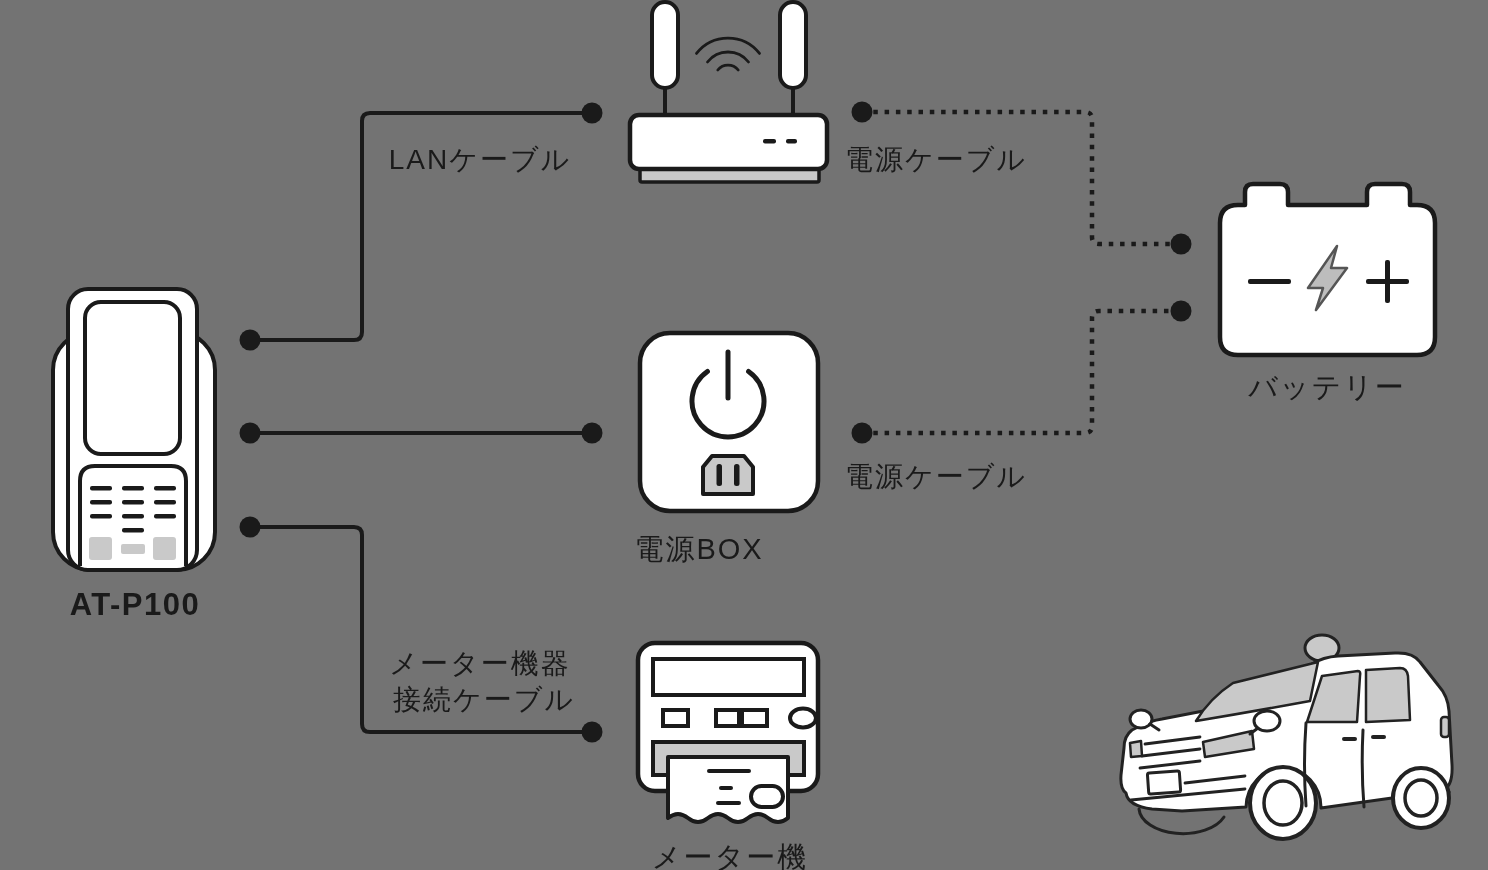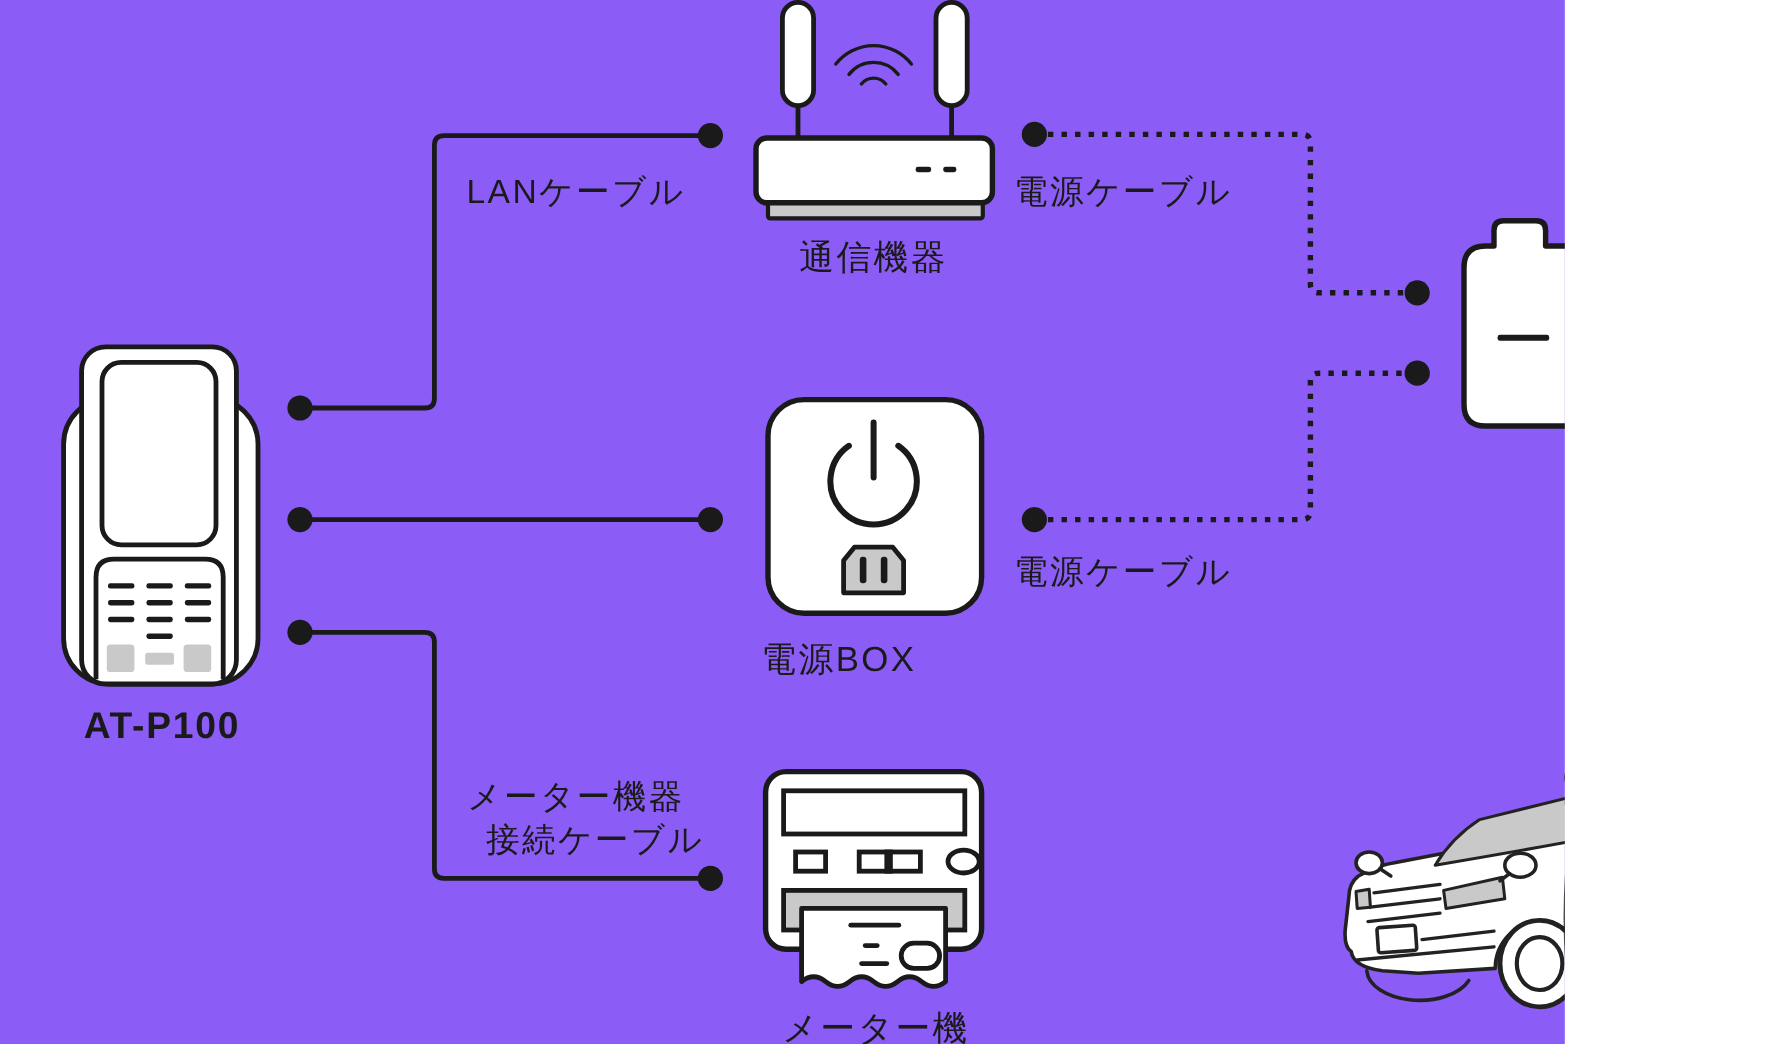--- a/index.html
+++ b/index.html
@@ -1,19 +1,19 @@
 <!DOCTYPE html>
 <html><head>
 <meta charset="utf-8">
 <style>
   html,body{margin:0;padding:0;background:#ffffff;}
   #stage{
     position:relative;
-    width:1304px;height:870px;
-    background:#8b5cf6;
+    width:1488px;height:870px;
+    background:#737373;
     overflow:hidden;
     font-family:"Liberation Sans","DejaVu Sans",sans-serif;
     color:#1a1a1a;
   }
   #diagram-svg{position:absolute;left:0;top:0;}
   .lbl{
     position:absolute;
     font-size:28px;
     font-weight:500;
     letter-spacing:2px;
@@ -200,28 +200,28 @@
       <rect x="1342" y="737" width="15" height="4" rx="2"></rect>
       <rect x="1371" y="735" width="15" height="4" rx="2"></rect>
     </g>
   </g>
 </svg>
 
   <div class="lbl" style="left:330px;top:141px;width:300px;">LANケーブル</div>
 
 
   <div class="lbl" style="left:330px;top:645px;width:300px;font-family:Liberation Serif, serif;">メーター機器</div>
-  <div class="lbl" style="left:346px;top:681px;width:300px;">接続ケーブル</div>
+  <div class="lbl" style="left:334px;top:681px;width:300px;">接続ケーブル</div>
 
   <div class="lbl" style="left:786px;top:141px;width:300px;">電源ケーブル</div>
 
   <div class="lbl" style="left:786px;top:458px;width:300px;">電源ケーブル</div>
 
-  <div class="lbl device" style="left:578px;top:195px;width:300px;">通信機器</div>
 
   <div class="lbl device" style="left:549px;top:530px;width:300px;">電源BOX</div>
 
   <div class="lbl device" style="left:580px;top:838px;width:300px;">メーター機</div>
 
+  <div class="lbl device" style="left:1177px;top:368px;width:300px;">バッテリー</div>
 
   <div class="lbl model" style="left:-15px;top:587px;width:300px;">AT-P100</div>
 
 </div>
 
 </body></html>

